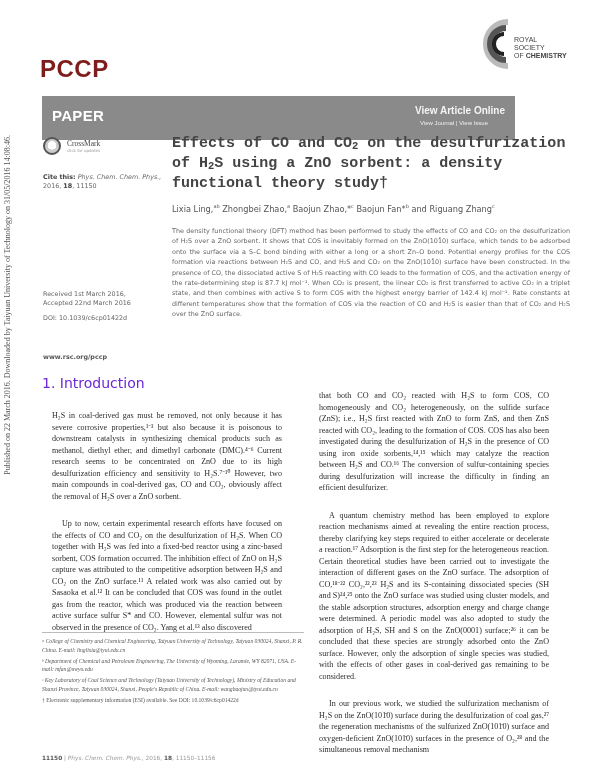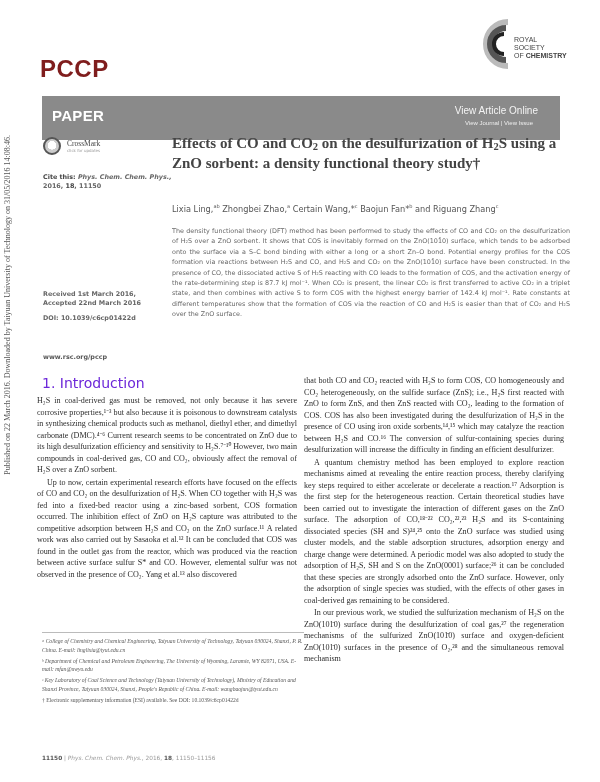--- a/index.html
+++ b/index.html
@@ -2,41 +2,41 @@
 <html><head>
 <meta charset="utf-8">
 <style>
   html, body { margin:0; padding:0; background:#ffffff; }
   body { width:600px; height:782px; position:relative; overflow:hidden; font-family:"DejaVu Sans", sans-serif; color:#333; }
   .abs { position:absolute; }
   #journal-name { left:40px; top:55px; font-size:24px; font-weight:bold; color:#7f1d1d; letter-spacing:0.5px; font-family:"Liberation Sans", sans-serif; }
   #rsc-logo { left:478px; top:16px; width:90px; height:60px; }
   #rsc-logo .txt { position:absolute; left:36px; top:20px; font-size:7px; line-height:8px; color:#444; font-family:"Liberation Sans", sans-serif; }
   #rsc-logo .txt b { font-weight:bold; }
-  #banner { left:42px; top:96px; width:518px; height:44px; background:#8a8a8a; }
+  #banner { left:42px; top:96px; width:473px; height:44px; background:#8a8a8a; }
   #banner .paper { position:absolute; left:10px; top:11px; color:#fff; font-size:15px; font-weight:bold; font-family:"Liberation Sans", sans-serif; letter-spacing:0.3px; }
-  #banner .vao { position:absolute; right:22px; top:9px; color:#f4f4f4; font-size:10px; font-weight:normal; font-family:"Liberation Sans", sans-serif; }
+  #banner .vao { position:absolute; right:10px; top:9px; color:#f4f4f4; font-size:10px; font-weight:bold; font-family:"Liberation Sans", sans-serif; }
   #banner .sub { position:absolute; right:27px; top:24px; color:#eee; font-size:6px; font-family:"Liberation Sans", sans-serif; }
   #banner .sub span { cursor:pointer; }
   #side-stamp { left:3px; top:135px; width:16px; height:440px; }
   #side-stamp div { position:absolute; left:0; top:0; width:440px; transform-origin:0 0; transform:translate(0,440px) rotate(-90deg); font-family:"Liberation Serif", serif; font-size:8px; color:#555; white-space:nowrap; text-align:right; }
   #crossmark { left:43px; top:137px; width:70px; height:22px; }
   #crossmark .circ { position:absolute; left:0; top:0; width:18px; height:18px; border-radius:50%; border:2px solid #555; box-sizing:border-box; background:radial-gradient(circle at 50% 45%, #fff 40%, #ccc 42%); }
   #crossmark .t1 { position:absolute; left:24px; top:2px; font-family:"Liberation Serif", serif; font-size:7.5px; color:#444; }
   #crossmark .t2 { position:absolute; left:24px; top:11px; font-size:4px; color:#999; }
-  .left-meta { left:43px; font-size:6.4px; color:#666; font-family:"DejaVu Sans", sans-serif; line-height:9px;font-weight:bold; }
+  .left-meta { left:43px; font-size:6.4px; color:#666; font-family:"DejaVu Sans", sans-serif; line-height:9px; }
   .left-meta b { color:#444; }
-  #title { left:172px; top:135px; width:400px; font-family:Liberation Serif, serif; font-size:15px; line-height:17px; font-weight:bold; color:#444; }
+  #title { left:172px; top:135px; width:400px; font-family:Liberation Mono, monospace; font-size:15px; line-height:17px; font-weight:bold; color:#444; }
   #title sub, .sub2 { font-size:0.7em; vertical-align:-0.2em; }
   #authors { left:172px; top:203px; font-size:8.2px; color:#555; font-family:"DejaVu Sans", sans-serif; }
   #authors sup { font-size:5px; }
   #abstract { left:172px; top:226px; width:398px; font-size:6.4px; line-height:10.4px; color:#666; text-align:justify; }
   #intro-title { left:42px; top:375px; font-size:14px; color:#6d28d9; font-family:"DejaVu Sans", sans-serif; }
   .col { font-family:"Liberation Serif", serif; font-size:8.1px; line-height:11.5px; color:#2d2d2d; text-align:justify; width:262px; }
-  .col p { margin:1px; }
+  .col p { margin:16px; }
   .col p.indent { text-indent:10px; }
   #col-left { left:36px; top:394px; }
   #col-right { left:303px; top:374px; }
   #fn-rule { left:42px; top:632px; width:262px; height:0; border-top:1px solid #bbb; }
   #footnotes { left:42px; top:637px; width:262px; font-family:"Liberation Serif", serif; font-style:italic; font-size:5.6px; line-height:8.8px; color:#555; }
   #footnotes div { margin-bottom:2px; }
   #footnotes .esi { font-style:normal; }
   #footer { left:42px; top:755px; font-size:5.8px; color:#999; font-family:"DejaVu Sans", sans-serif; }
   #footer b { color:#555; }
 </style>
@@ -85,21 +85,21 @@
   <div>Accepted 22nd March 2016</div>
 </div>
 <div class="abs left-meta" style="top:314px;text-align:right;">DOI: 10.1039/c6cp01422d</div>
 <div class="abs left-meta" style="top:353px; font-weight:bold; color:#555;">www.rsc.org/pccp</div>
 
 <div class="abs" id="title">
   <span>Effects of CO and CO</span><sub>2</sub><span> on the desulfurization of H</span><sub>2</sub><span>S using a ZnO sorbent: a density functional theory study†</span>
 </div>
 
 <div class="abs" id="authors">
-  <span><span>Lixia Ling,</span><sup>ab</sup></span><span><span> Zhongbei Zhao,</span><sup>a</sup></span><span><span> Certain Wang,*</span><sup>c</sup></span><span><span> Baojun Fan*</span><sup>b</sup></span><span><span> and Riguang Zhang</span><sup>c</sup></span>
+  <span><span>Lixia Ling,</span><sup>ab</sup></span><span><span> Zhongbei Zhao,</span><sup>a</sup></span><span><span> Baojun Zhao,*</span><sup>c</sup></span><span><span> Baojun Fan*</span><sup>b</sup></span><span><span> and Riguang Zhang</span><sup>c</sup></span>
 </div>
 
 <div class="abs" id="abstract">The density functional theory (DFT) method has been performed to study the effects of CO and CO₂ on the desulfurization of H₂S over a ZnO sorbent. It shows that COS is inevitably formed on the ZnO(101̄0) surface, which tends to be adsorbed onto the surface via a S–C bond binding with either a long or a short Zn–O bond. Potential energy profiles for the COS formation via reactions between H₂S and CO, and H₂S and CO₂ on the ZnO(101̄0) surface have been constructed. In the presence of CO, the dissociated active S of H₂S reacting with CO leads to the formation of COS, and the activation energy of the rate-determining step is 87.7 kJ mol⁻¹. When CO₂ is present, the linear CO₂ is first transferred to active CO₂ in a triplet state, and then combines with active S to form COS with the highest energy barrier of 142.4 kJ mol⁻¹. Rate constants at different temperatures show that the formation of COS via the reaction of CO and H₂S is easier than that of CO₂ and H₂S over the ZnO surface.</div>
 
 <div class="abs" id="intro-title">1.  Introduction</div>
 
 <div class="abs col" id="col-left">
   <p>H₂S in coal-derived gas must be removed, not only because it has severe corrosive properties,¹⁻³ but also because it is poisonous to downstream catalysts in synthesizing chemical products such as methanol, diethyl ether, and dimethyl carbonate (DMC).⁴⁻⁶ Current research seems to be concentrated on ZnO due to its high desulfurization efficiency and sensitivity to H₂S.⁷⁻¹⁰ However, two main compounds in coal-derived gas, CO and CO₂, obviously affect the removal of H₂S over a ZnO sorbent.</p>
   <p class="indent">Up to now, certain experimental research efforts have focused on the effects of CO and CO₂ on the desulfurization of H₂S. When CO together with H₂S was fed into a fixed-bed reactor using a zinc-based sorbent, COS formation occurred. The inhibition effect of ZnO on H₂S capture was attributed to the competitive adsorption between H₂S and CO₂ on the ZnO surface.¹¹ A related work was also carried out by Sasaoka et al.¹² It can be concluded that COS was found in the outlet gas from the reactor, which was produced via the reaction between active surface sulfur S* and CO. However, elemental sulfur was not observed in the presence of CO₂. Yang et al.¹³ also discovered</p>
 </div>

